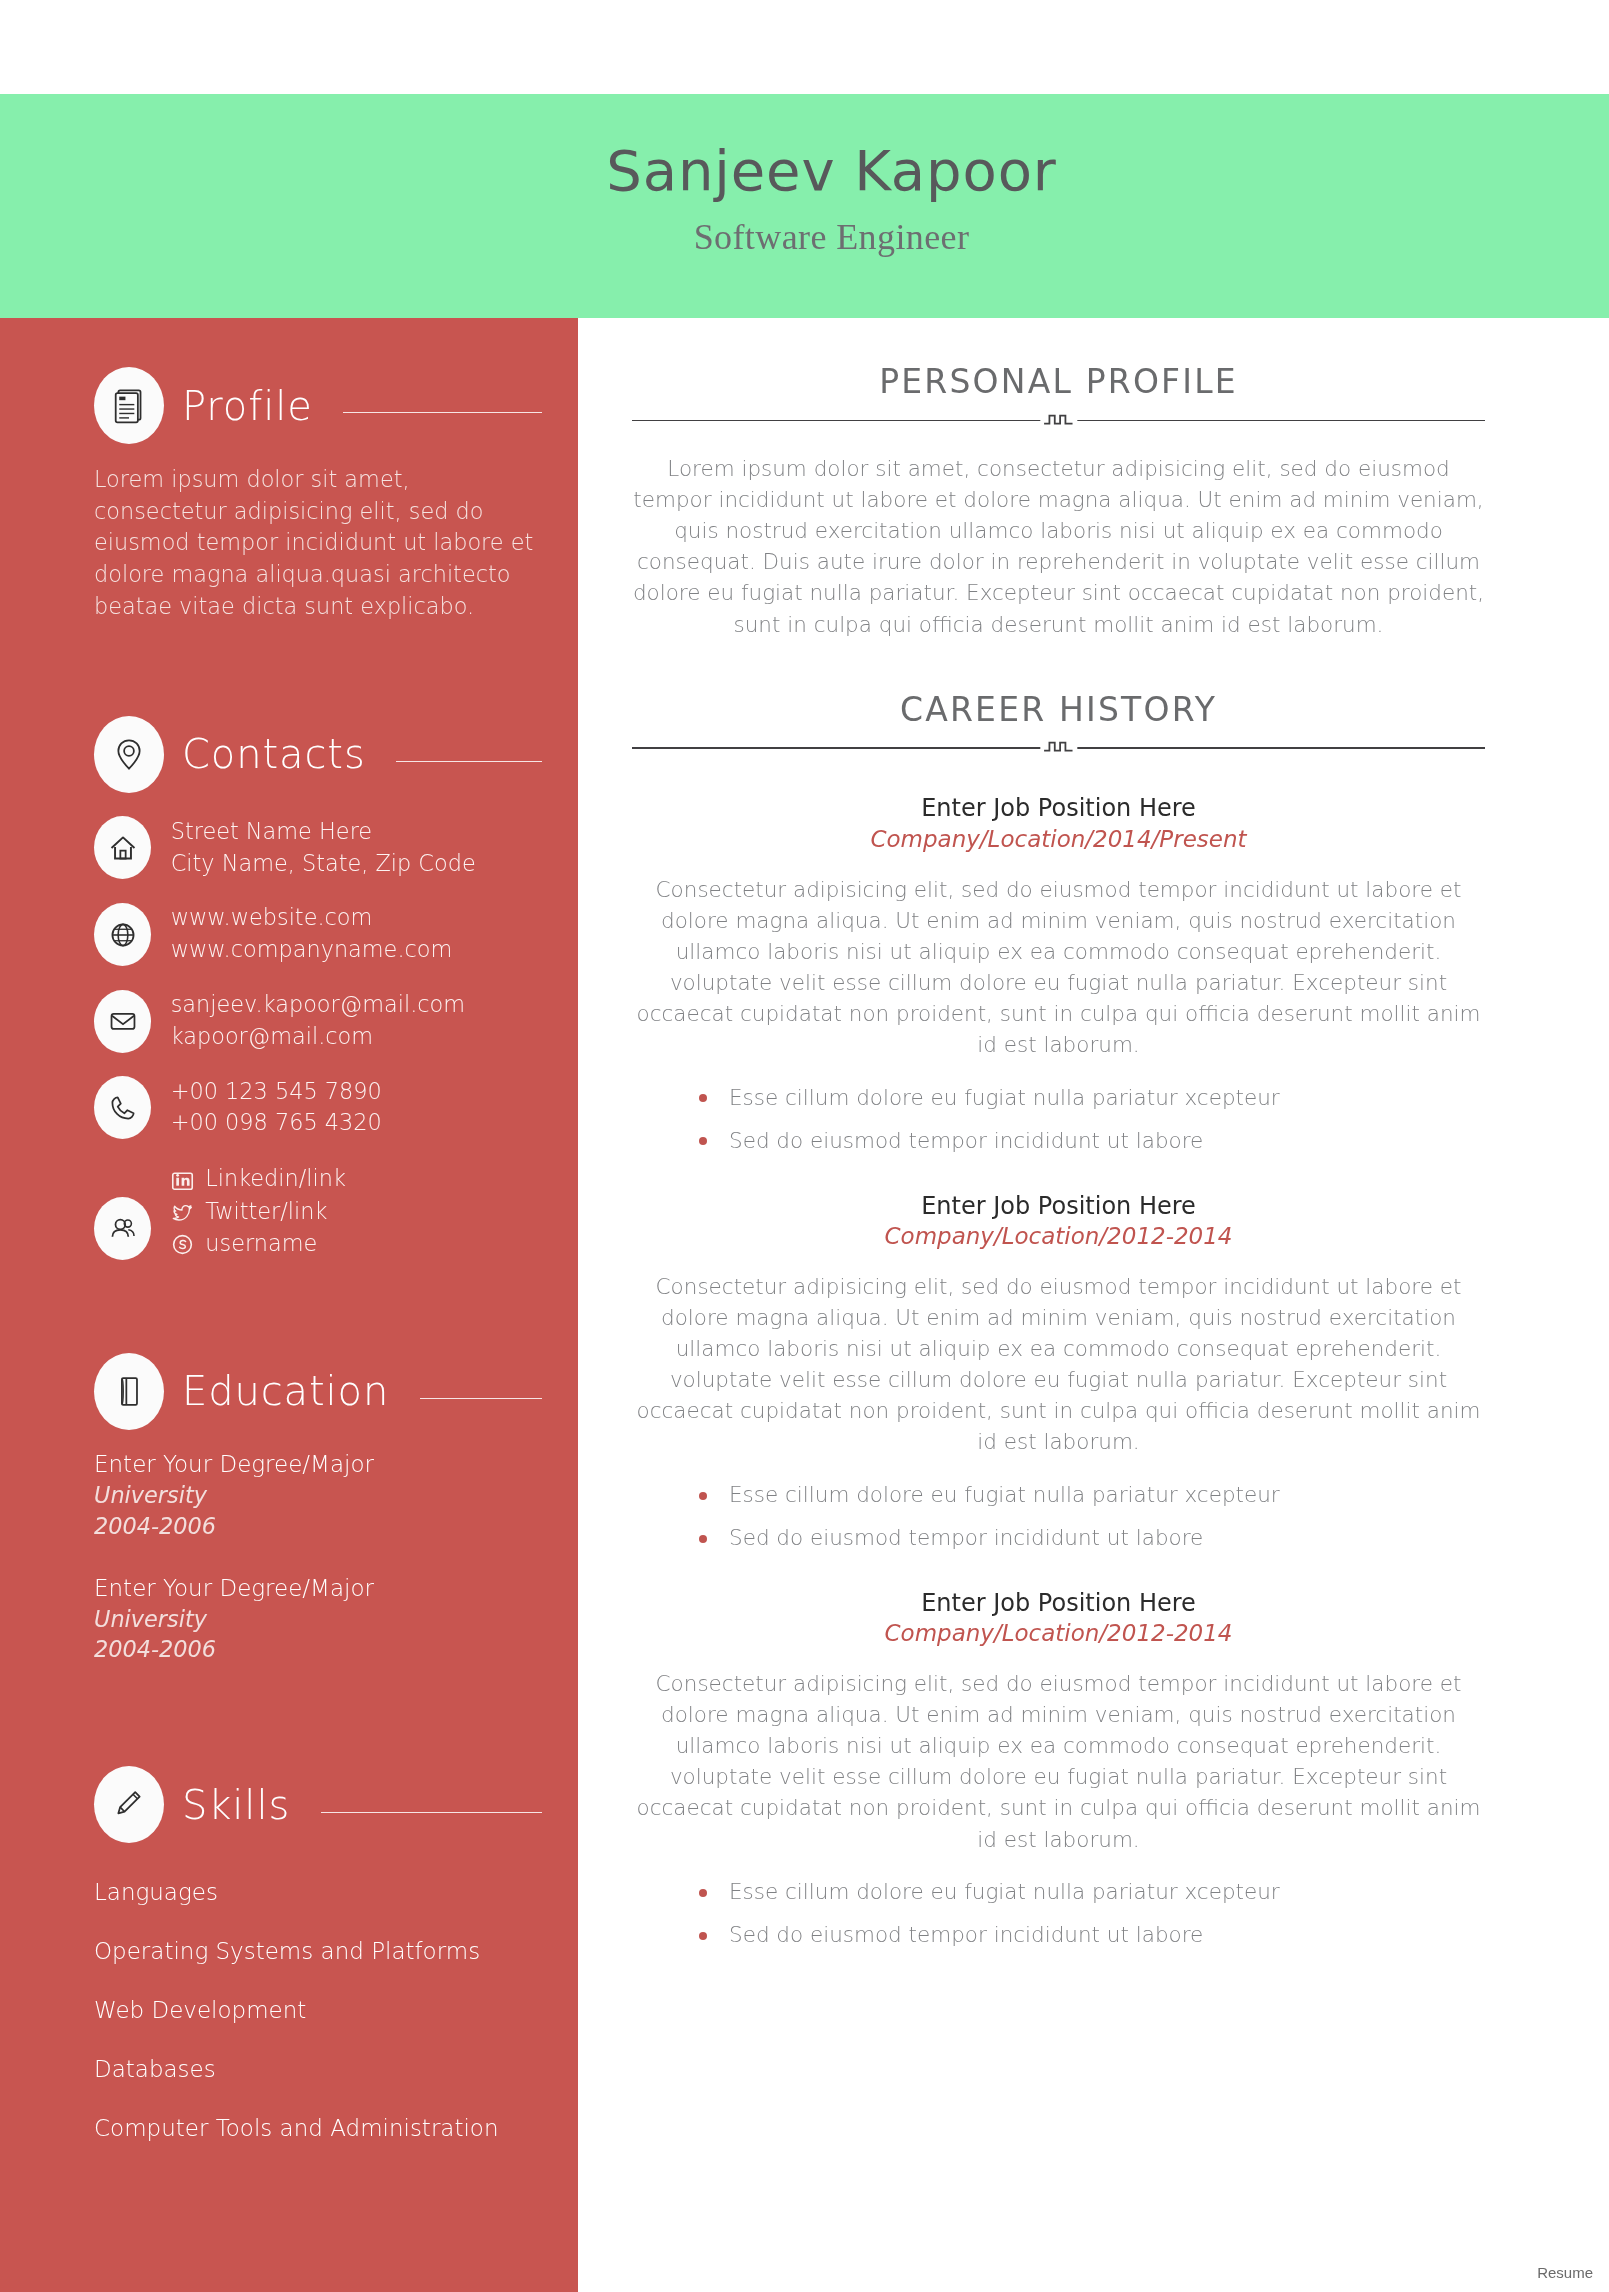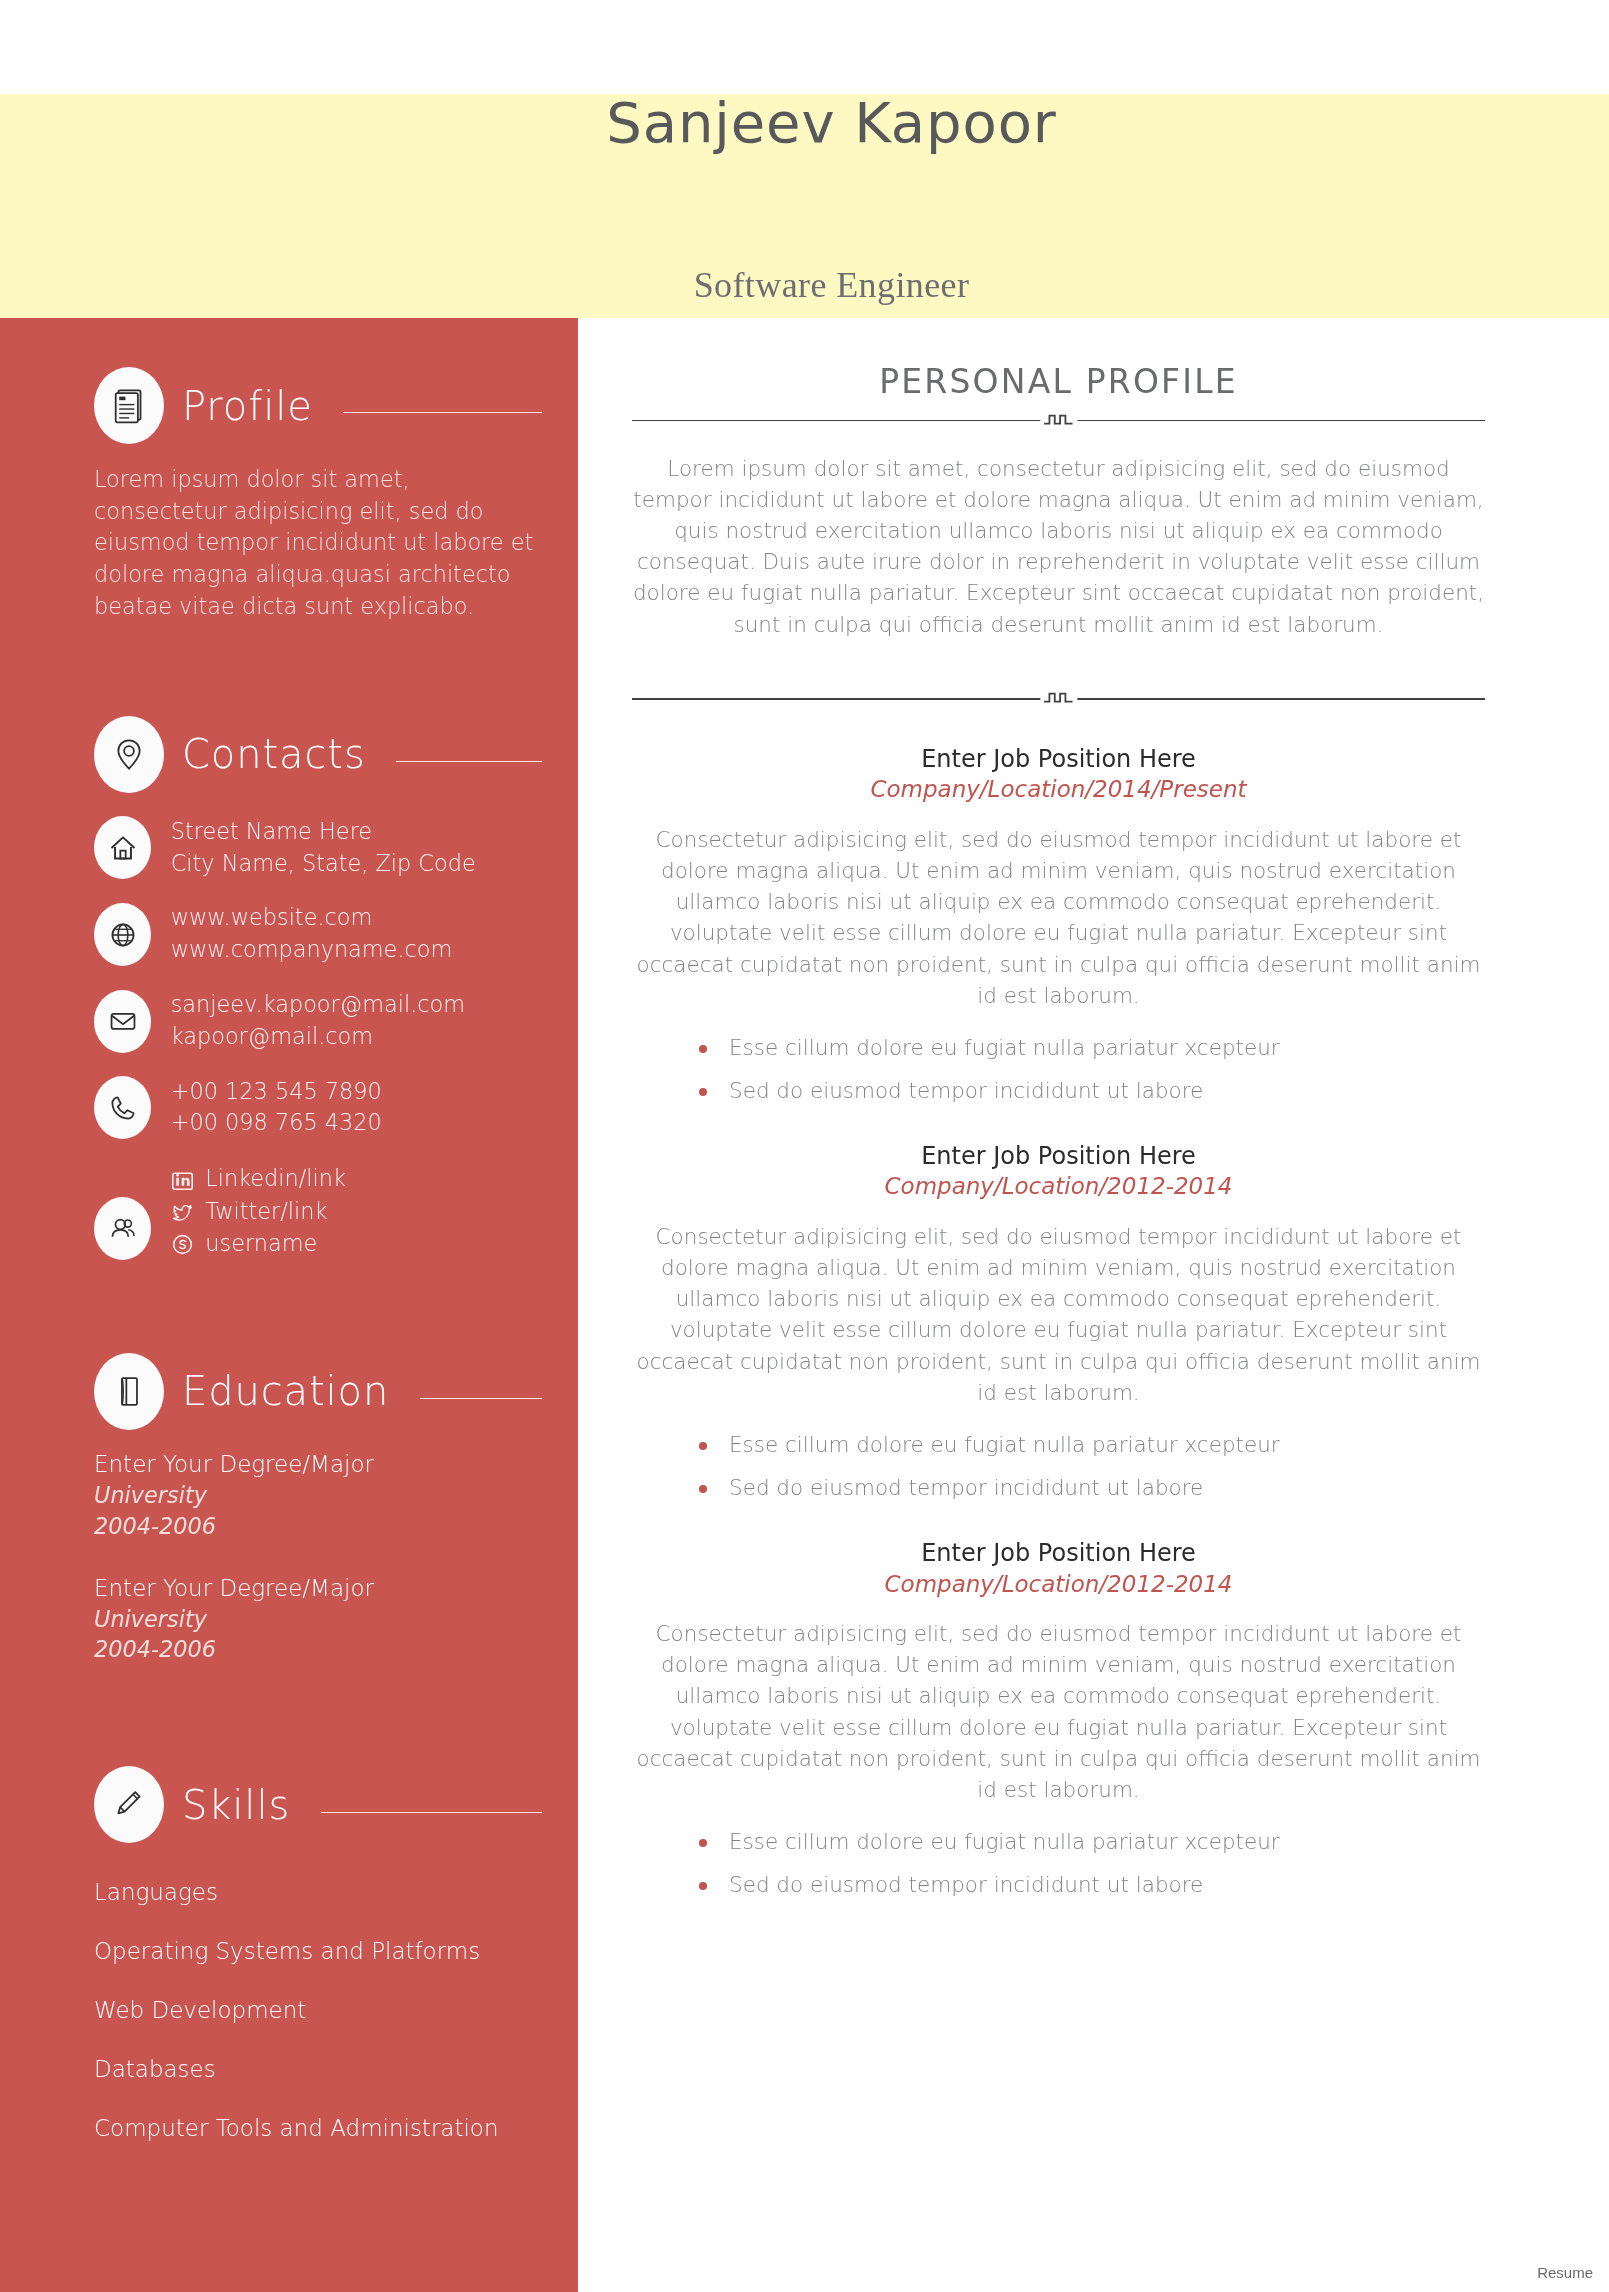--- a/index.html
+++ b/index.html
@@ -15,25 +15,25 @@
     overflow: hidden;
   }
 
   
   .header-band {
     position: absolute;
     left: 0;
     top: 94px;
     width: 1609px;
     height: 224px;
-    background: #fef9c3;
+    background: #86efac;
     display: flex;
     flex-direction: column;
     align-items: center;
-    justify-content: space-between;
+    justify-content: center;
     box-sizing: border-box;
     padding-left: 54px;
   }
   .name {
     font-family: "DejaVu Sans", sans-serif;
     font-size: 56px;
     font-weight: 400;
     color: #58595b;
     letter-spacing: 0.9px;
     line-height: 1.05;
@@ -489,20 +489,21 @@
           <polyline points="2,13 8,13 8,4 14,4 14,13 20,13 20,4 26,4 26,13 34,13" fill="none" stroke="#414042" stroke-width="2" stroke-linejoin="miter"></polyline>
         </svg>
       </div>
     </div>
     <p class="body-text">Lorem ipsum dolor sit amet, consectetur adipisicing elit, sed do eiusmod tempor incididunt ut labore et dolore magna aliqua. Ut enim ad minim veniam, quis nostrud exercitation ullamco laboris nisi ut aliquip ex ea commodo consequat. Duis aute irure dolor in reprehenderit in voluptate velit esse cillum dolore eu fugiat nulla pariatur. Excepteur sint occaecat cupidatat non proident, sunt in culpa qui officia deserunt mollit anim id est laborum.</p>
   </div>
 
   <div class="gap-sm"></div>
 
   <div>
+    <h2 class="sec-title">CAREER HISTORY</h2>
     <div class="sec-divider">
       <div class="line"></div>
       <div class="wave">
         <svg width="32" height="16" viewBox="0 0 36 18">
           <polyline points="2,13 8,13 8,4 14,4 14,13 20,13 20,4 26,4 26,13 34,13" fill="none" stroke="#414042" stroke-width="2" stroke-linejoin="miter"></polyline>
         </svg>
       </div>
     </div>
 
     <div class="job">

